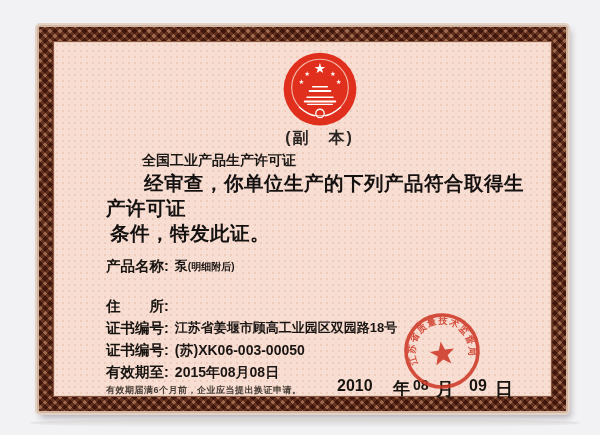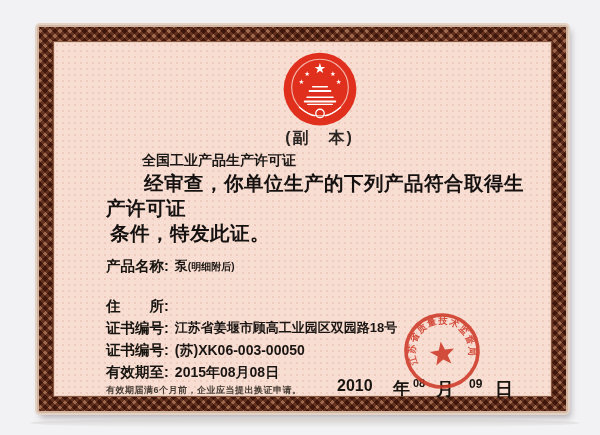--- a/index.html
+++ b/index.html
@@ -56,23 +56,23 @@
   .value.big{ font-size:14px; }
   .value .small-note{ font-size:10px; font-weight:700; }
   .renewal{ font-size:9px; font-weight:700; color:#463c34; margin-top:1px; letter-spacing:.5px; }
   .issue-date{
     position:absolute; left:337px; top:361px; width:200px; height:24px;
     font-weight:800; color:#17130f; white-space:nowrap;
   }
   .issue-date span{ position:absolute; top:16px; }
   .d-year   { left:0;    font-size:16px; }
   .d-yearu  { left:56px; font-size:17px; }
-  .d-month  { left:76px; font-size:11px; top:3px; }
+  .d-month  { left:76px; font-size:14px; top:3px; }
   .d-monthu { left:99px; font-size:18px; }
-  .d-day    { left:132px;font-size:12px; top:3px; }
+  .d-day    { left:132px;font-size:16px; top:3px; }
   .d-dayu   { left:158px;font-size:18px; }
   .seal{
     position:absolute; left:402px; top:311px; width:80px; height:80px;
     opacity:.88; transform:rotate(-8deg);
   }
 </style>
 </head>
 <body>
 
 <div class="cert">

